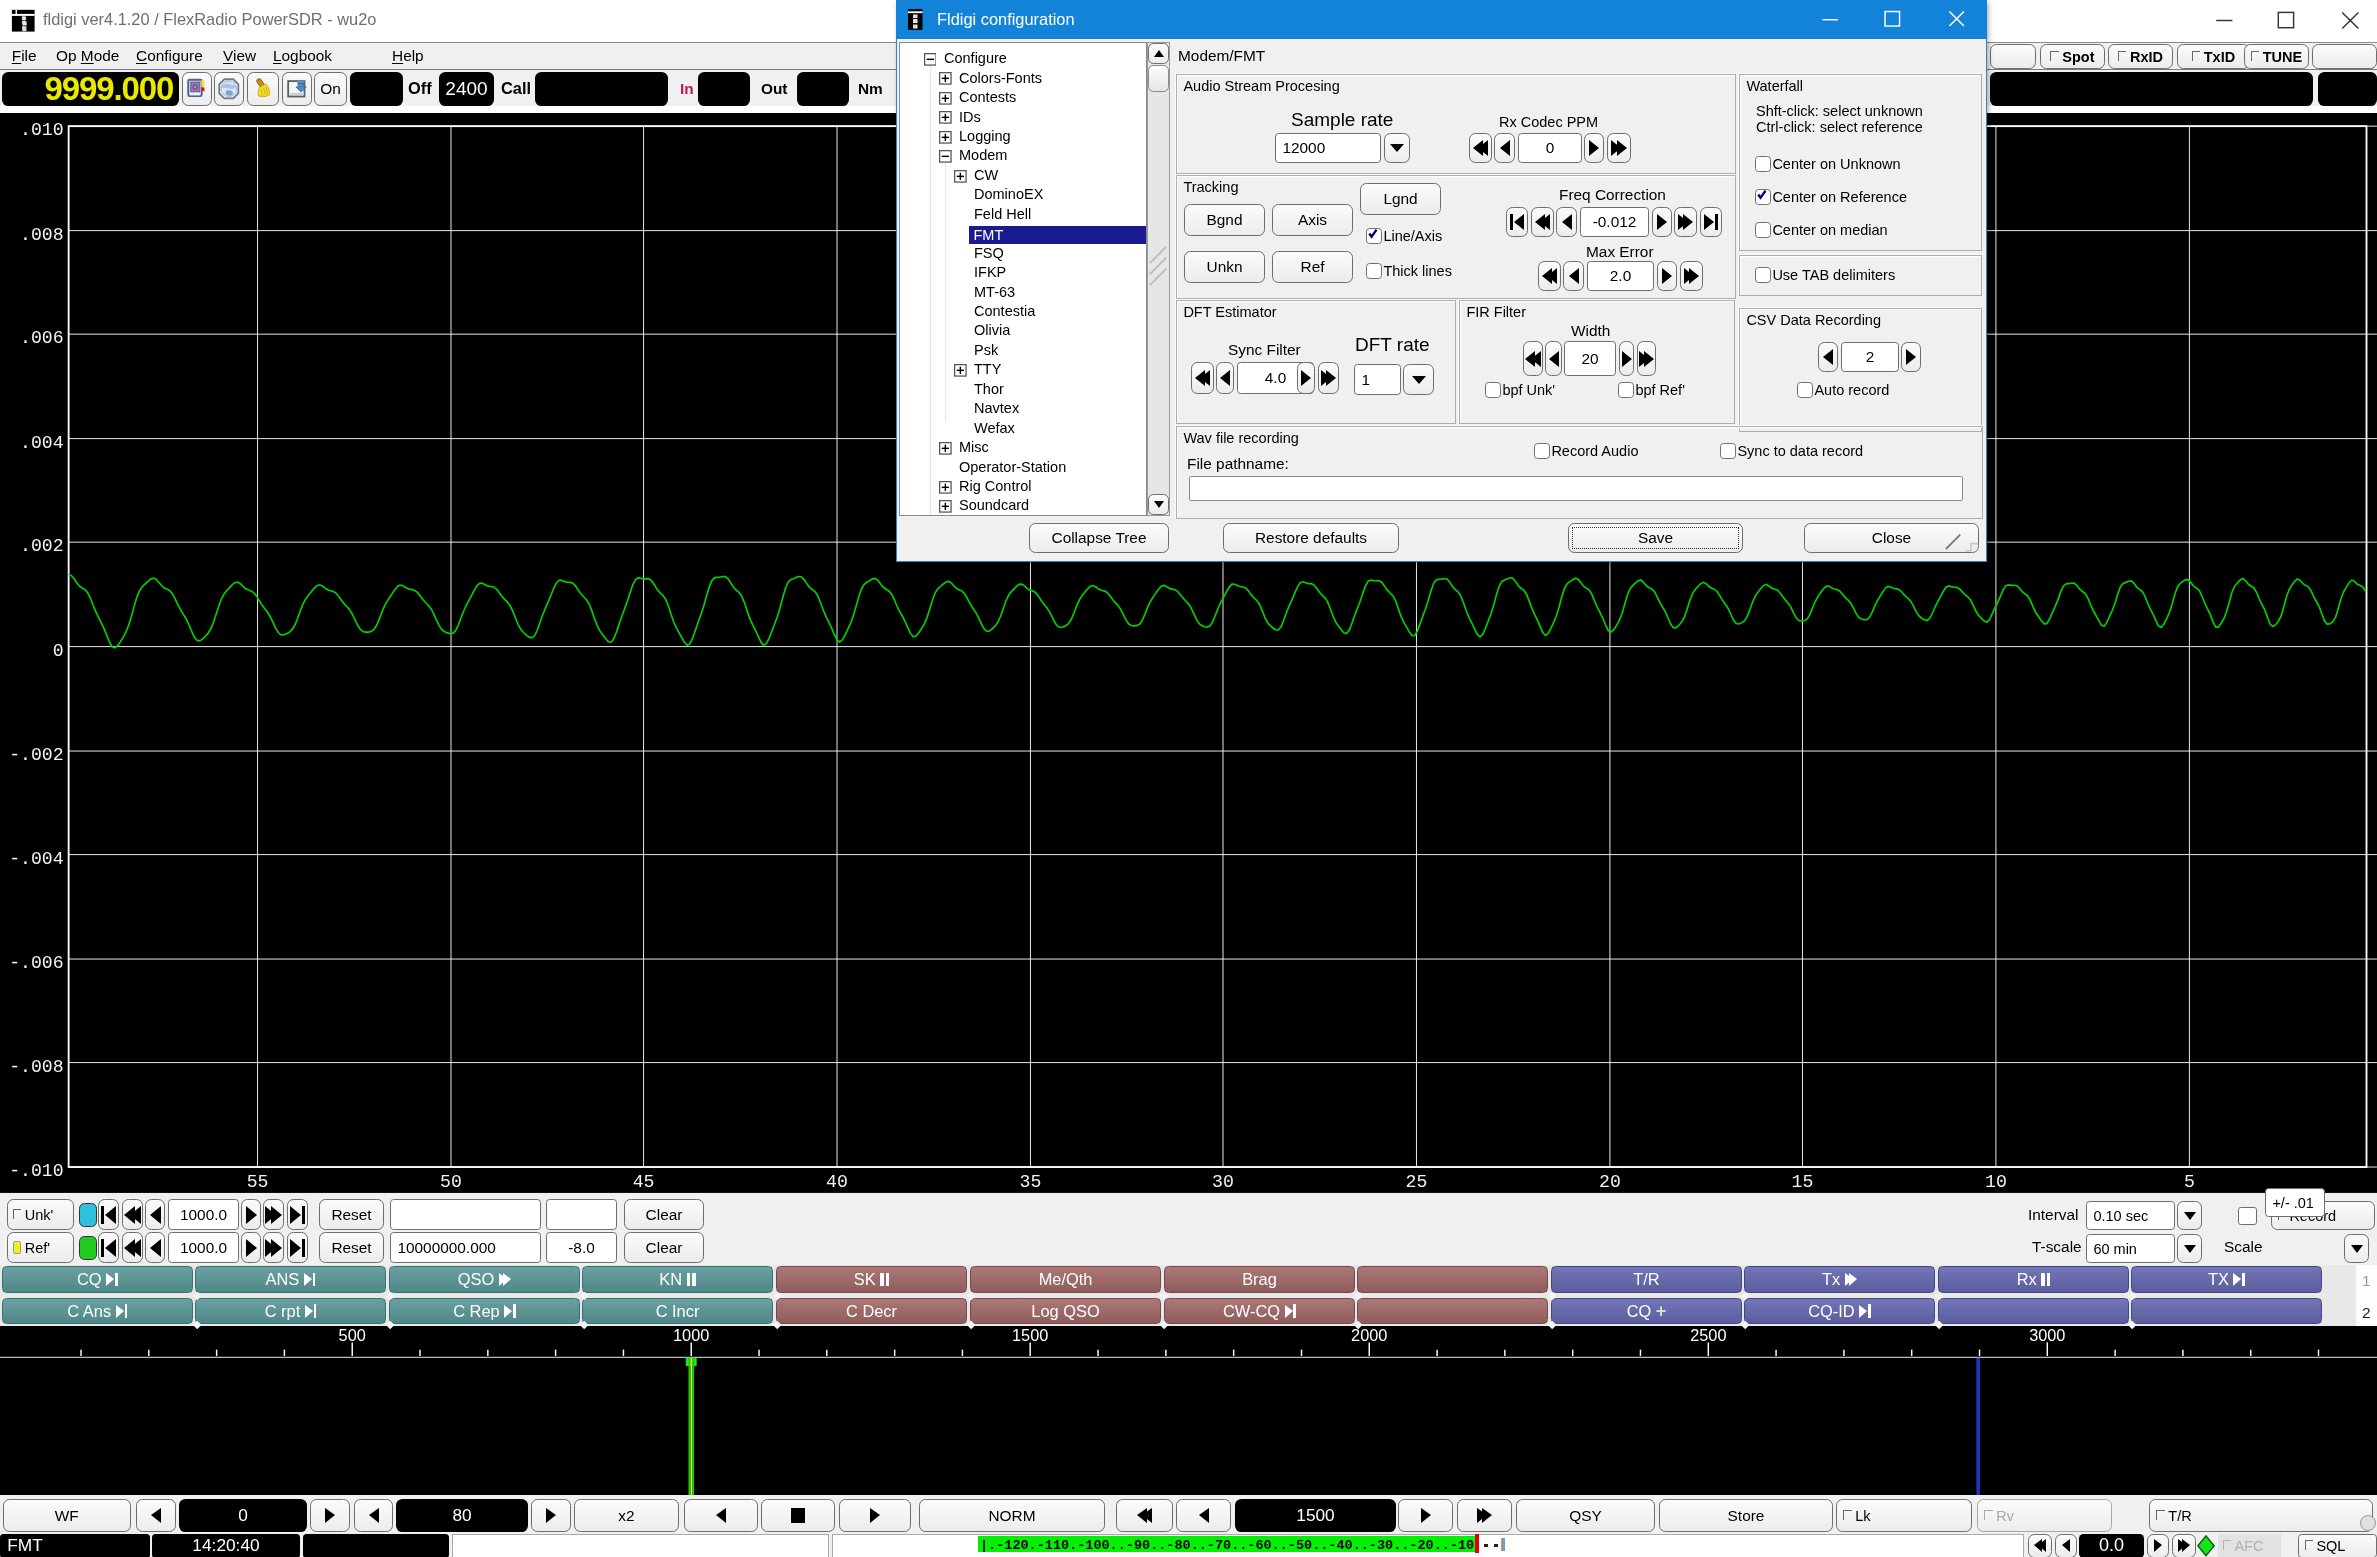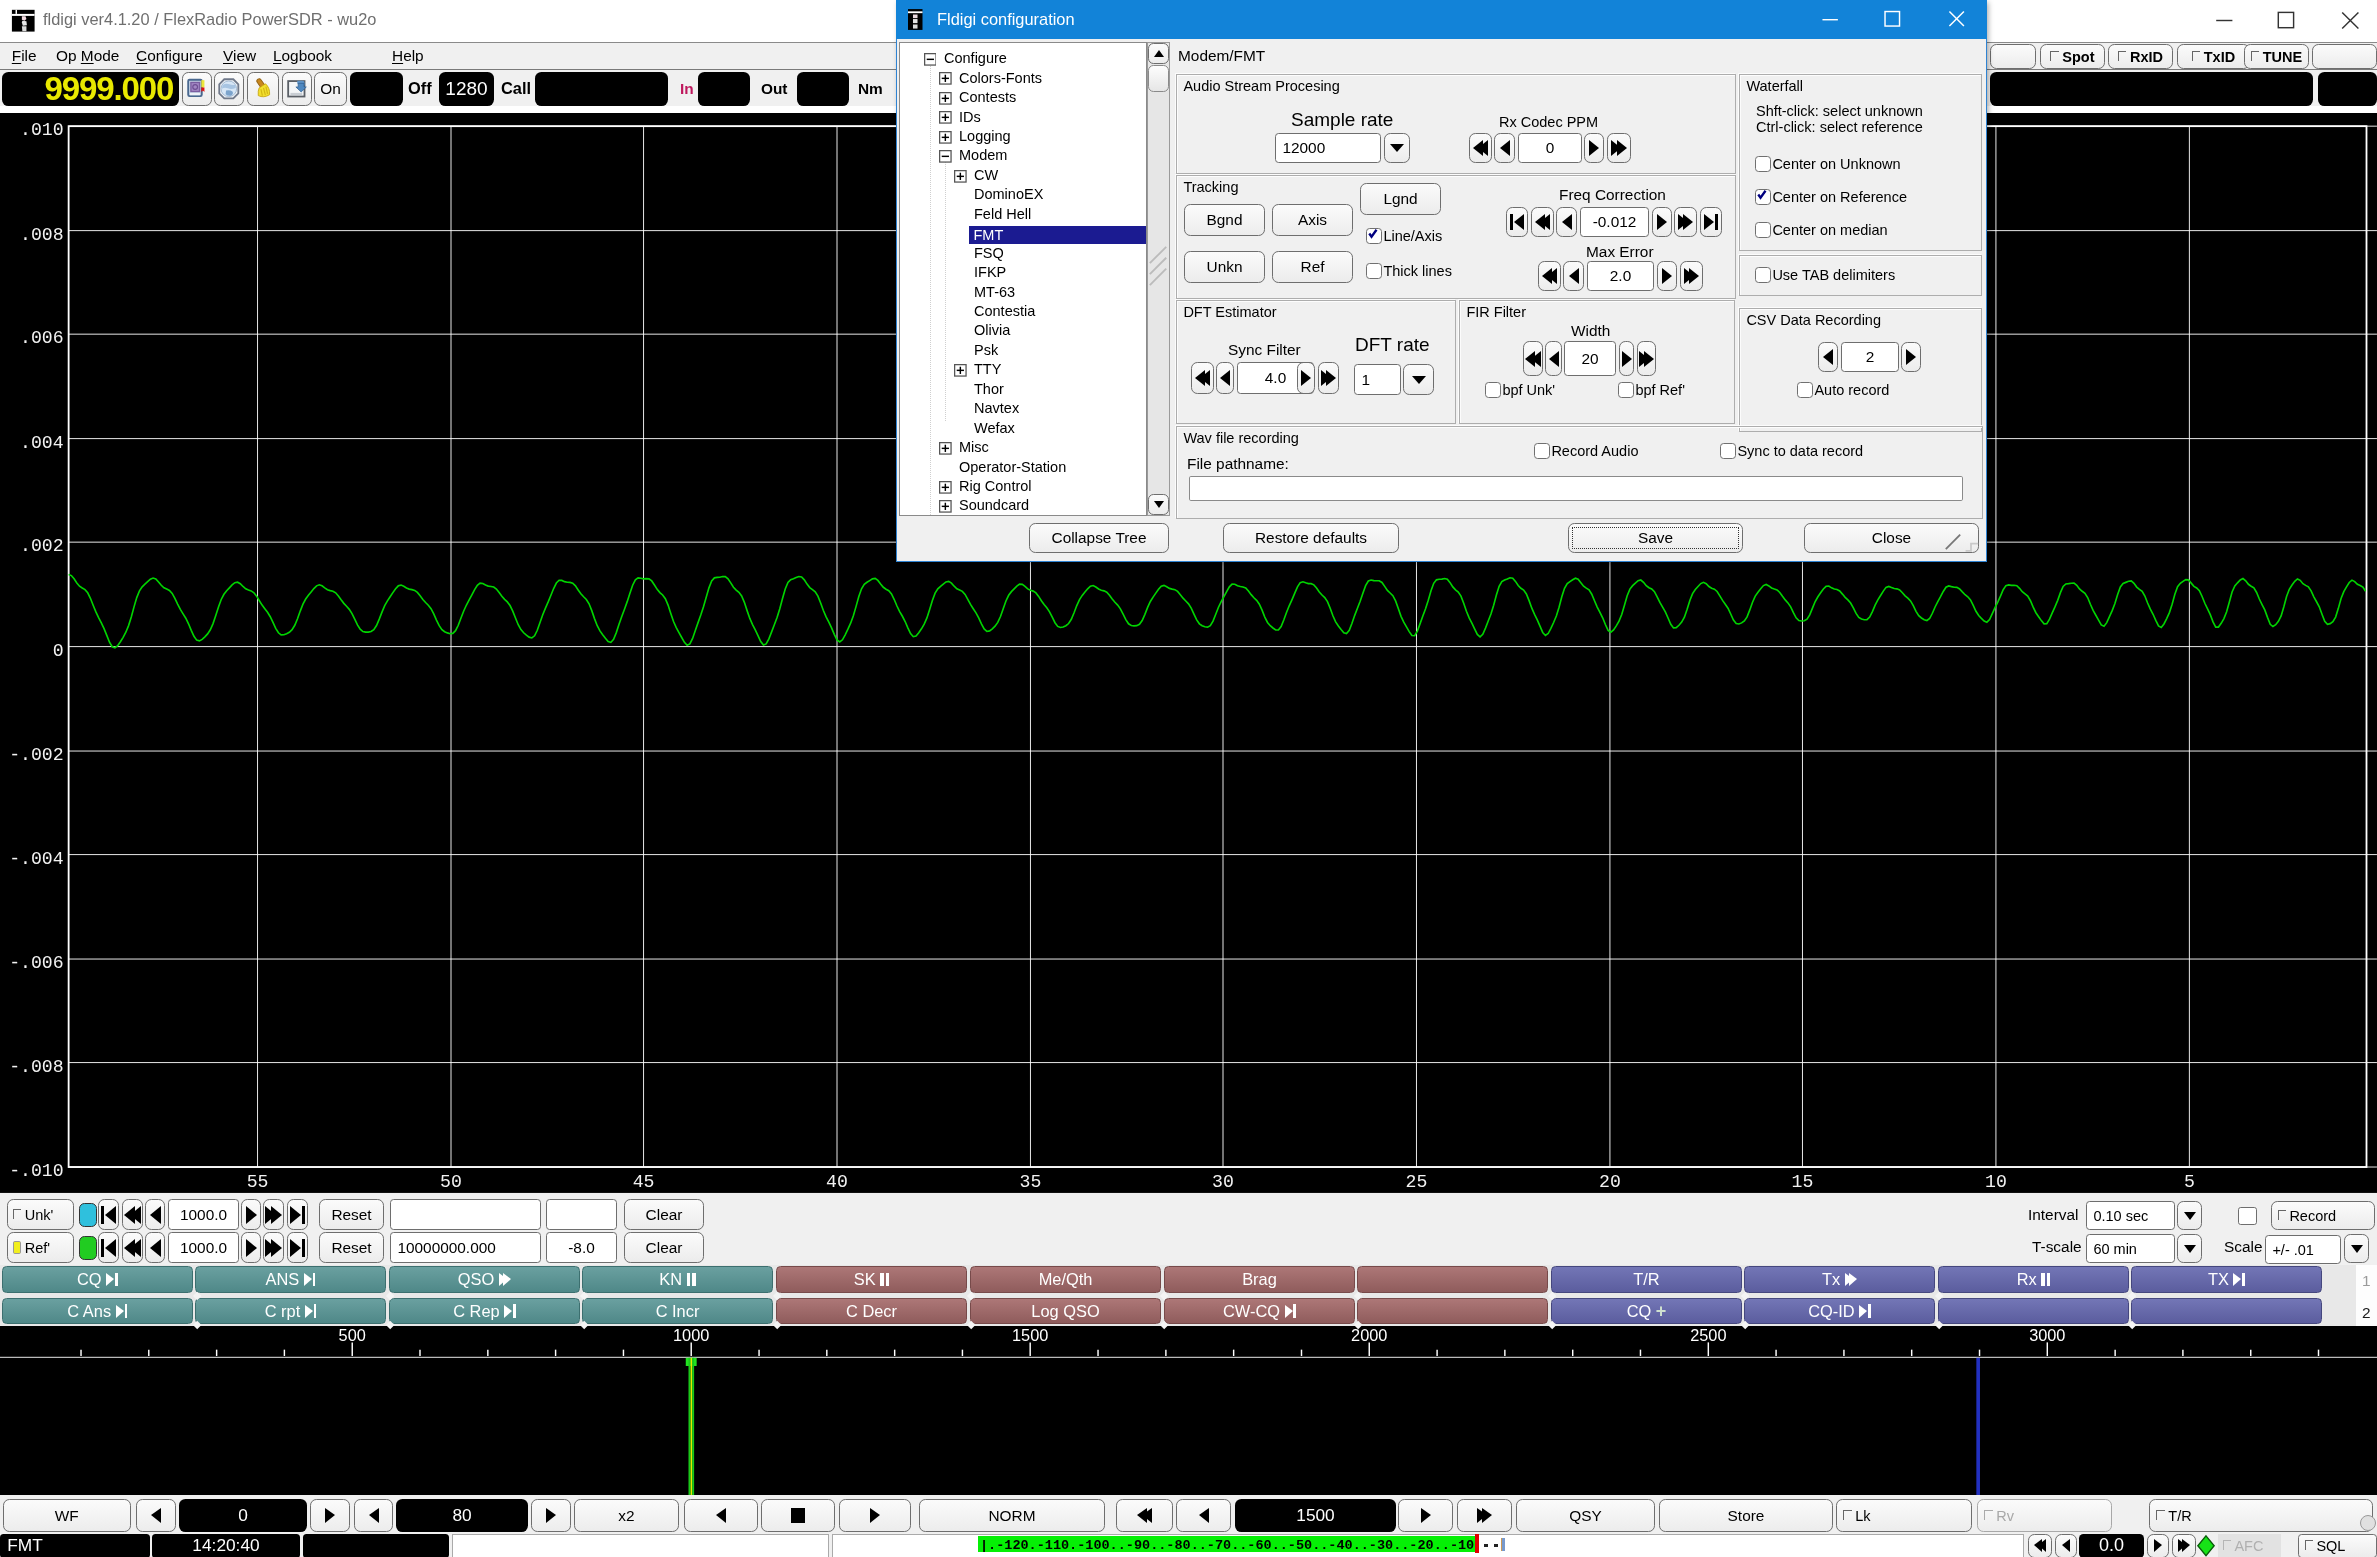--- a/index.html
+++ b/index.html
@@ -89,21 +89,21 @@
     <svg width="23.6" height="23.6" viewBox="0 0 26 26">
 <rect x="3.5" y="4.5" width="18" height="17" fill="#f4f6f8" stroke="#5a5f66" stroke-width="2"></rect>
 <rect x="6" y="17.5" width="13" height="2.5" fill="#c9ced4"></rect>
 <path d="M13.5 4 L19.5 4 Q21.5 4 21.5 6.5 L21.5 9 L18 9 L18 7.5 L13.5 7.5 Z" fill="#5e93c6"></path>
 <path d="M14.5 7 L21 7 L21 11 L23.5 11 L17.8 16.5 L12 11 L14.5 11 Z" fill="#4f88c0" stroke="#2f5f92" stroke-width="0.8"></path>
 </svg>
   </div>
 <div class="b" style="left:314px;top:72px;width:33px;height:34px;font-size:15.4px;">On</div>
 <div style="left:350px;top:72px;width:53px;height:34px;background:#000;border-radius:6.4px"></div>
 <div style="position:absolute;left:408px;top:79px;white-space:pre;font-size:16.4px;font-weight:bold;color:#000">Off</div>
-<div style="left:439px;top:72px;width:55px;height:34px;background:#000;border-radius:6.4px;display:flex;align-items:center;justify-content:center;color:#fff;font-size:19px">1280</div>
+<div style="left:439px;top:72px;width:55px;height:34px;background:#000;border-radius:6.4px;display:flex;align-items:center;justify-content:center;color:#fff;font-size:19px">2400</div>
 <div style="position:absolute;left:501px;top:79px;white-space:pre;font-size:16.4px;font-weight:bold;color:#000">Call</div>
 <div style="left:535px;top:72px;width:133px;height:34px;background:#000;border-radius:6.4px"></div>
 <div style="position:absolute;left:680px;top:80px;white-space:pre;font-size:15.4px;font-weight:bold;color:#be185d">In</div>
 <div style="left:698px;top:72px;width:52px;height:34px;background:#000;border-radius:6.4px"></div>
 <div style="position:absolute;left:761px;top:80px;white-space:pre;font-size:15.4px;font-weight:bold;color:#000">Out</div>
 <div style="left:797px;top:72px;width:52px;height:34px;background:#000;border-radius:6.4px"></div>
 <div style="position:absolute;left:858px;top:80px;white-space:pre;font-size:15.4px;font-weight:bold;color:#000">Nm</div>
 <div style="left:899px;top:72px;width:100px;height:34px;background:#000;border-radius:6.4px"></div>
 <div style="left:1990px;top:72px;width:323px;height:34px;background:#000;border-radius:6.4px"></div>
 <div style="left:2318px;top:72px;width:59px;height:34px;background:#000;border-radius:6.4px"></div>
@@ -254,21 +254,21 @@
 <div class="b" style="left:2271px;top:1201px;width:104px;height:29px;font-size:14.5px;justify-content:flex-start;padding-left:5.5px">
     <span style="display:inline-block;width:7.3px;height:9px;border-left:1.8px solid #666;border-top:1.8px solid #666;margin-right:3.6px;margin-top:-1.8px"></span>
     <span style="font-size:14.5px">Record</span>
   </div>
 <div style="position:absolute;left:2032px;top:1238px;white-space:pre;font-size:15.4px">T-scale</div>
 <div class="fld" style="left:2086px;top:1234px;width:89px;height:29px;font-size:14.5px;justify-content:flex-start;padding-left:6.4px;">60  min</div>
 <div class="b" style="left:2177px;top:1234px;width:25.4px;height:29px;font-size:14.5px;">
     <span style="display:inline-block;width:0;height:0;border-left:6.4px solid transparent;border-right:6.4px solid transparent;border-top:8.2px solid #000"></span>
   </div>
 <div style="position:absolute;left:2224px;top:1238px;white-space:pre;font-size:15.4px">Scale</div>
-<div class="fld" style="left:2265px;top:1235px;width:76px;height:29px;font-size:14.5px;justify-content:flex-start;padding-left:6.4px;">+/- .01</div>
+<div class="fld" style="left:2265px;top:1188px;width:60px;height:29px;font-size:14.5px;justify-content:flex-start;padding-left:6.4px;">+/- .01</div>
 <div class="b" style="left:2344px;top:1234px;width:25.4px;height:29px;font-size:14.5px;">
     <span style="display:inline-block;width:0;height:0;border-left:6.4px solid transparent;border-right:6.4px solid transparent;border-top:8.2px solid #000"></span>
   </div>
 <div style="left:0px;top:1265px;width:2377px;height:62px;background:#e8e8e8"></div>
 <div class="mb" style="left:1.8px;top:1266px;width:191px;height:27px;background:linear-gradient(#6aa0a0,#4f8888);border:0.9px solid #3c6f6f">CQ <span style="display:inline-flex;align-items:center;gap:0.9px"><span style="display:inline-block;width:0;height:0;border-top:6.4px solid transparent;border-bottom:7.3px solid transparent;border-left:8.2px solid #fff;margin-left:0px"></span><span style="display:inline-block;width:2.7px;height:13.6px;background:#fff"></span></span></div>
 <div class="mb" style="left:1.8px;top:1298px;width:191px;height:26px;background:linear-gradient(#6aa0a0,#4f8888);border:0.9px solid #3c6f6f">C Ans <span style="display:inline-flex;align-items:center;gap:0.9px"><span style="display:inline-block;width:0;height:0;border-top:6.4px solid transparent;border-bottom:7.3px solid transparent;border-left:8.2px solid #fff;margin-left:0px"></span><span style="display:inline-block;width:2.7px;height:13.6px;background:#fff"></span></span></div>
 <div class="mb" style="left:195px;top:1266px;width:191px;height:27px;background:linear-gradient(#6aa0a0,#4f8888);border:0.9px solid #3c6f6f">ANS <span style="display:inline-flex;align-items:center;gap:0.9px"><span style="display:inline-block;width:0;height:0;border-top:6.4px solid transparent;border-bottom:7.3px solid transparent;border-left:8.2px solid #fff;margin-left:0px"></span><span style="display:inline-block;width:2.7px;height:13.6px;background:#fff"></span></span></div>
 <div class="mb" style="left:195px;top:1298px;width:191px;height:26px;background:linear-gradient(#6aa0a0,#4f8888);border:0.9px solid #3c6f6f">C rpt <span style="display:inline-flex;align-items:center;gap:0.9px"><span style="display:inline-block;width:0;height:0;border-top:6.4px solid transparent;border-bottom:7.3px solid transparent;border-left:8.2px solid #fff;margin-left:0px"></span><span style="display:inline-block;width:2.7px;height:13.6px;background:#fff"></span></span></div>
 <div class="mb" style="left:389px;top:1266px;width:191px;height:27px;background:linear-gradient(#6aa0a0,#4f8888);border:0.9px solid #3c6f6f">QSO <span style="display:inline-flex;align-items:center"><span style="display:inline-block;width:0;height:0;border-top:6.4px solid transparent;border-bottom:7.3px solid transparent;border-left:8.2px solid #fff;margin-left:0px"></span><span style="display:inline-block;width:0;height:0;border-top:6.4px solid transparent;border-bottom:7.3px solid transparent;border-left:8.2px solid #fff;margin-left:-3.6px"></span></span></div>
 <div class="mb" style="left:389px;top:1298px;width:191px;height:26px;background:linear-gradient(#6aa0a0,#4f8888);border:0.9px solid #3c6f6f">C Rep <span style="display:inline-flex;align-items:center;gap:0.9px"><span style="display:inline-block;width:0;height:0;border-top:6.4px solid transparent;border-bottom:7.3px solid transparent;border-left:8.2px solid #fff;margin-left:0px"></span><span style="display:inline-block;width:2.7px;height:13.6px;background:#fff"></span></span></div>

